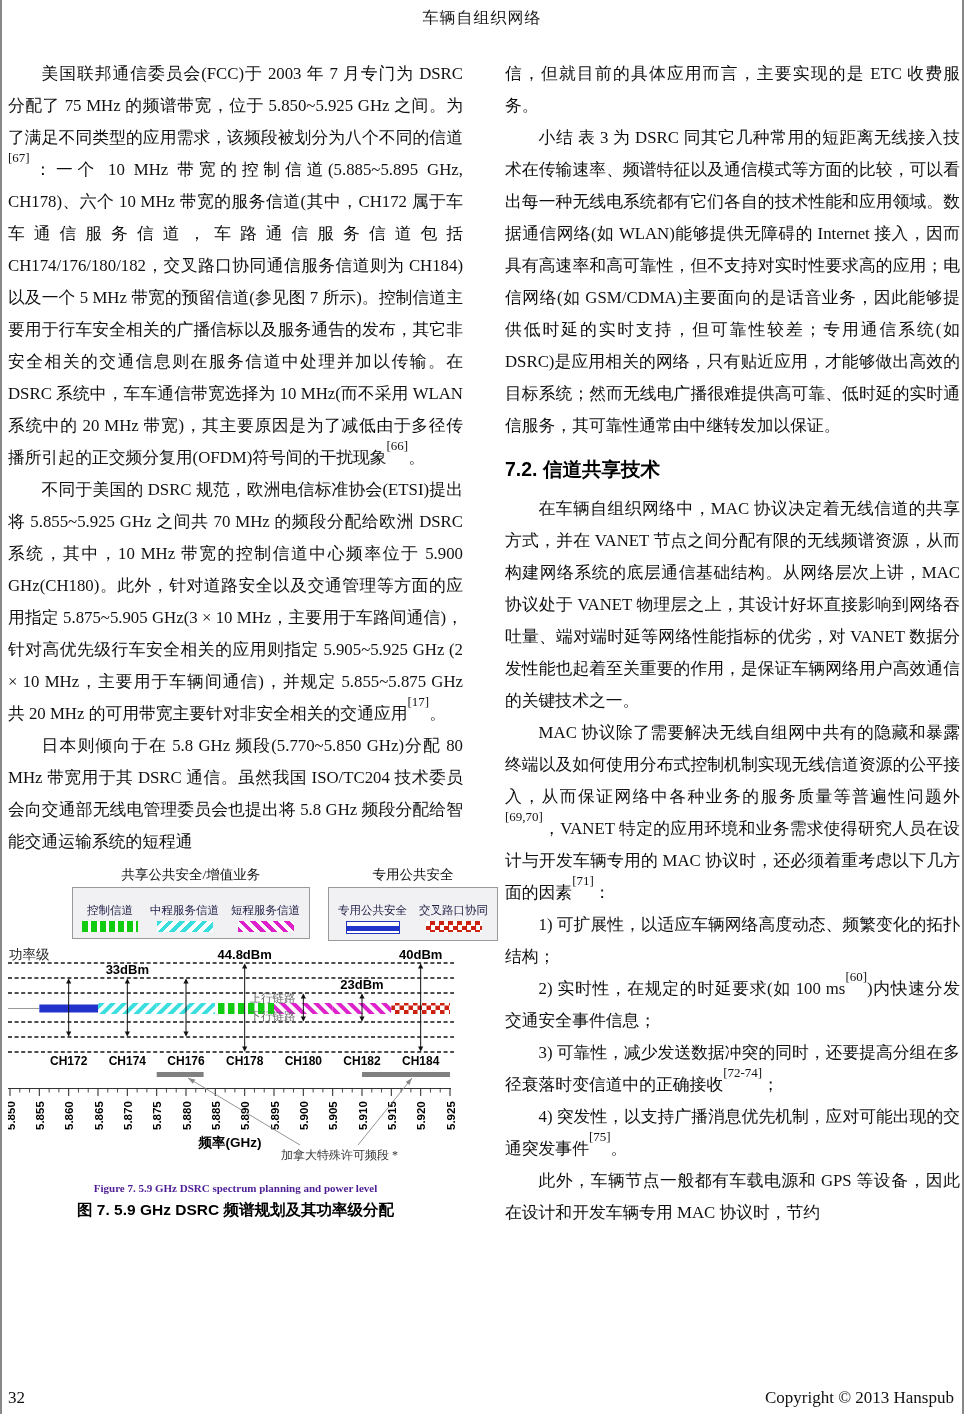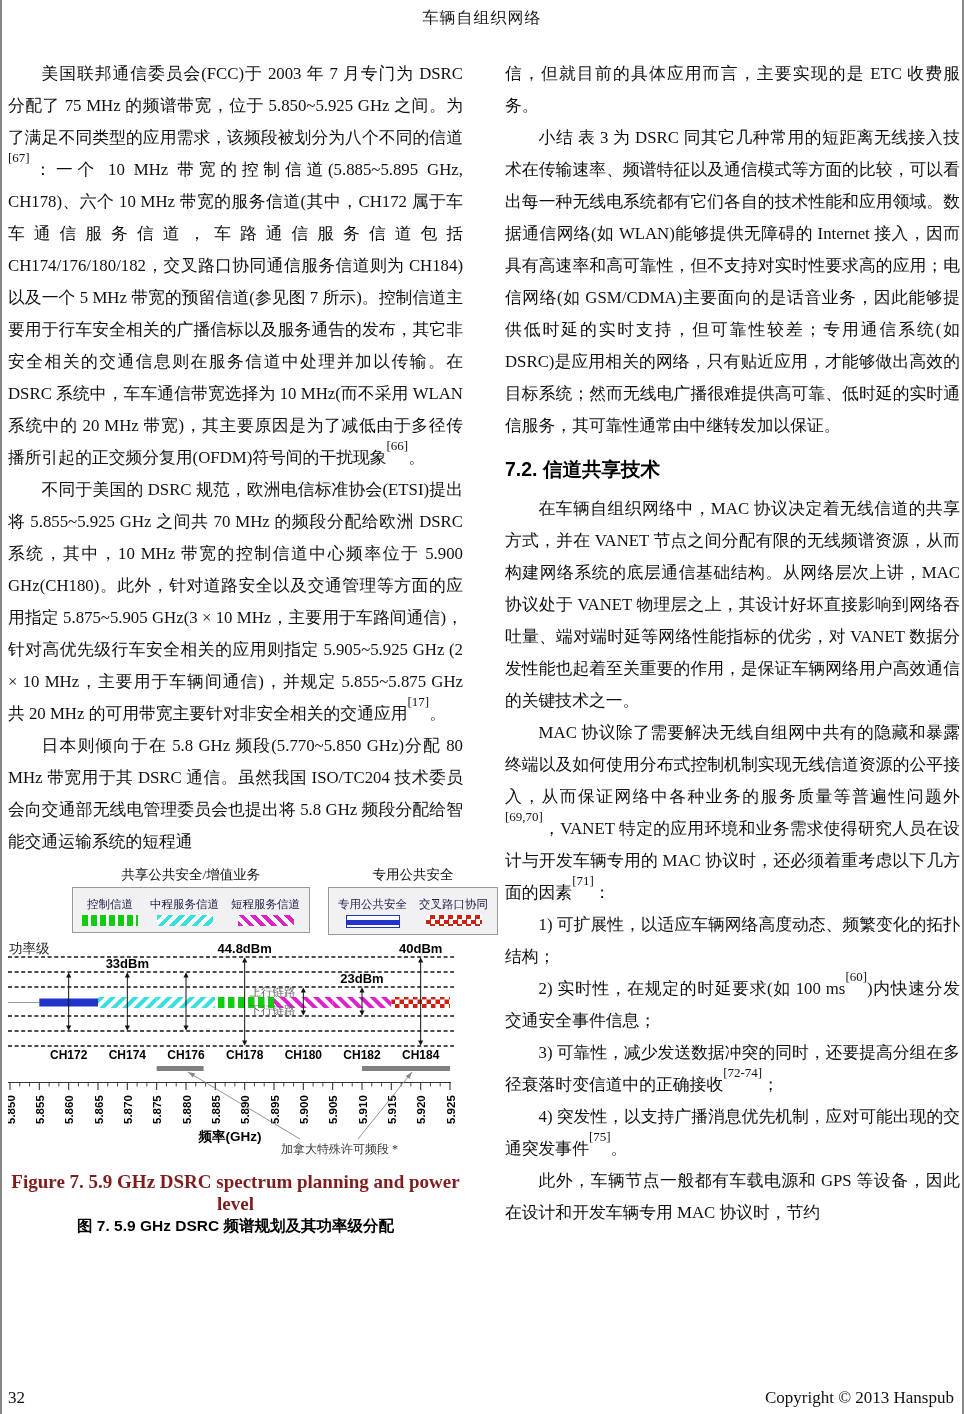--- a/index.html
+++ b/index.html
@@ -11,32 +11,32 @@
   .para{font-size:16.8px;line-height:32px;text-align:justify;margin:0;}
   .para.indent{text-indent:2em;}
   .para sup{font-size:13px;line-height:0;position:relative;top:-6px;}
   .sec-heading{font-family:"Liberation Sans","DejaVu Sans",sans-serif;font-size:19.5px;font-weight:bold;
                margin:14px 0 10px 0;color:#000;}
   
   .fig{margin:8px 0 0 0;padding:0;font-family:"Liberation Sans","DejaVu Sans",sans-serif;}
   .fig-legend{display:flex;gap:18px;margin-left:64px;}
   .legend-group{text-align:center;}
   .legend-title{font-family:"Liberation Serif","DejaVu Serif",serif;font-size:13.5px;color:#111;margin-bottom:3px;}
-  .legend-box{display:flex;gap:12px;padding:9px 9px 6px 9px;border:1px solid #999;background:#f1f1f3;}
+  .legend-box{display:flex;gap:12px;padding:15px 9px 6px 9px;border:1px solid #999;background:#f1f1f3;}
   .legend-item{text-align:center;}
   .legend-label{display:block;font-size:11.5px;color:#23234a;white-space:nowrap;}
   .swatch{display:block;width:56px;height:11px;margin:3px auto 0 auto;}
   .sw-green-dashes{background:repeating-linear-gradient(90deg,#11cc11 0 6px,#fff 6px 9px);}
   .sw-cyan-stripes{background:repeating-linear-gradient(135deg,#3adede 0 4px,#fff 4px 8px);}
   .sw-magenta-stripes{background:repeating-linear-gradient(45deg,#dd22cc 0 4px,#fff 4px 8px);}
   .sw-blue-solid{width:54px;height:13px;border:1px solid #2233bb;background:linear-gradient(#fff 0 4px,#2233cc 4px 9px,#fff 9px);box-sizing:border-box;}
   .sw-red-checker{background:conic-gradient(#cc2211 0 25%,#fff 0 50%,#cc2211 0 75%,#fff 0);background-size:9px 9px;}
   #spectrum-svg{display:block;margin-top:6px;}
   figcaption{margin-top:12px;text-align:center;}
-  .cap-en{font-family:"Liberation Serif","DejaVu Serif",serif;font-weight:bold;font-size:19px;line-height:22px;color:#7f1d1d;}
+  .cap-en{font-family:"Liberation Serif","DejaVu Serif",serif;font-weight:bold;font-size:11px;line-height:22px;color:#4c1d95;}
   .cap-zh{font-family:"Liberation Sans","DejaVu Sans",sans-serif;font-weight:bold;font-size:15.5px;line-height:22px;color:#000;}
   
   .footer{position:absolute;left:6px;right:8px;bottom:6px;display:flex;justify-content:space-between;
           font-size:17px;color:#111;}
 </style>
 </head>
 <body>
 
 <div class="page">
 

